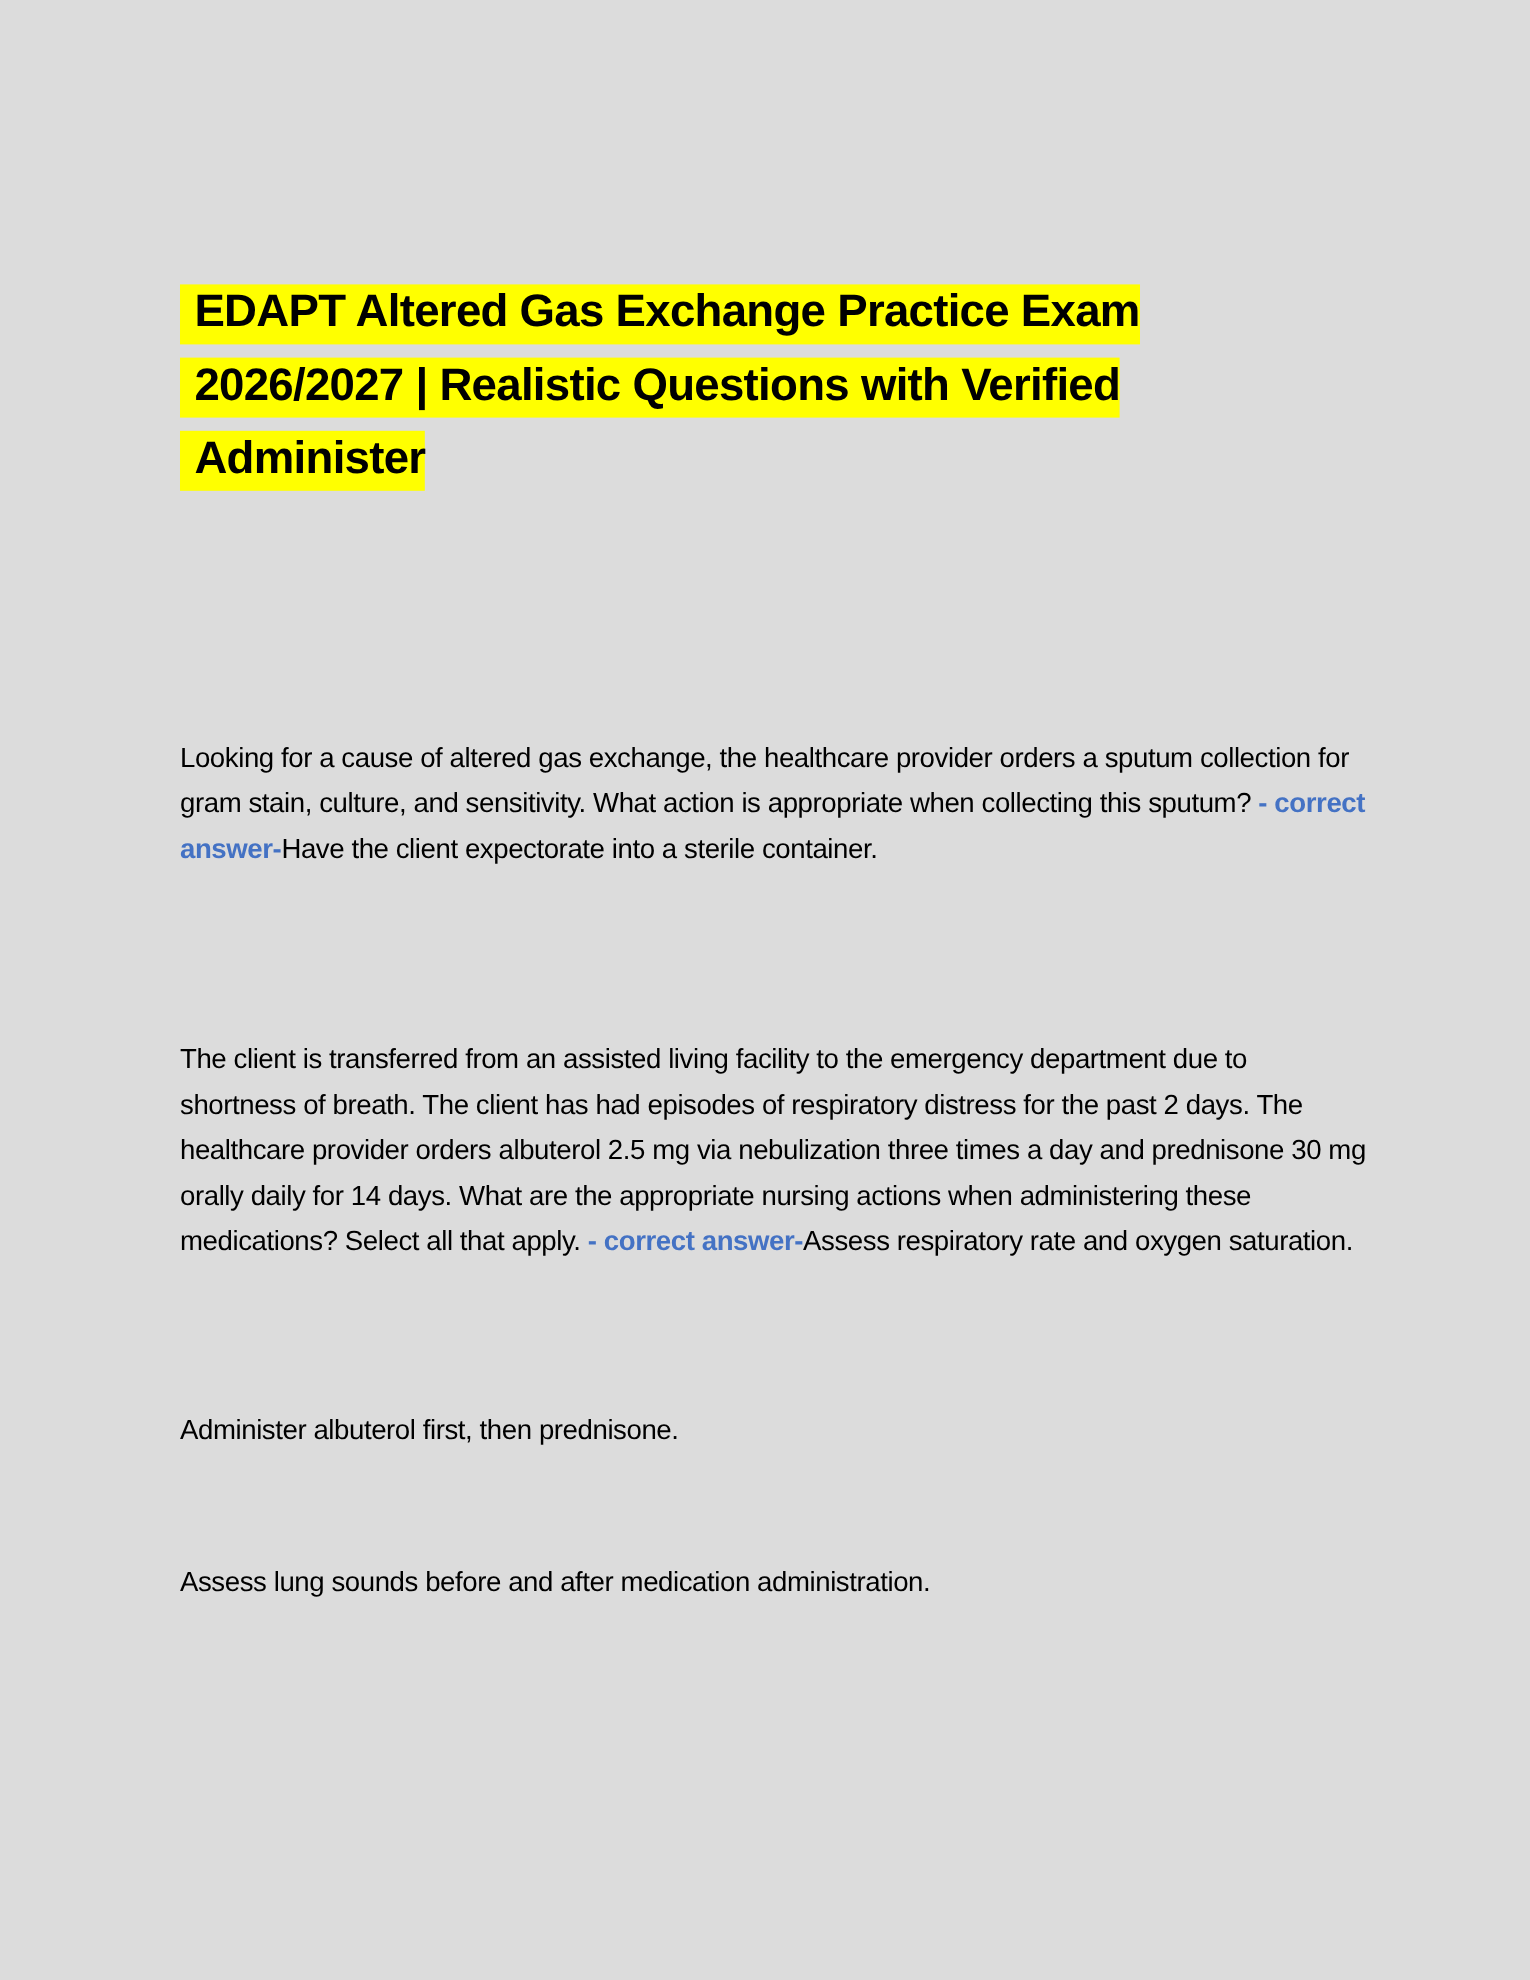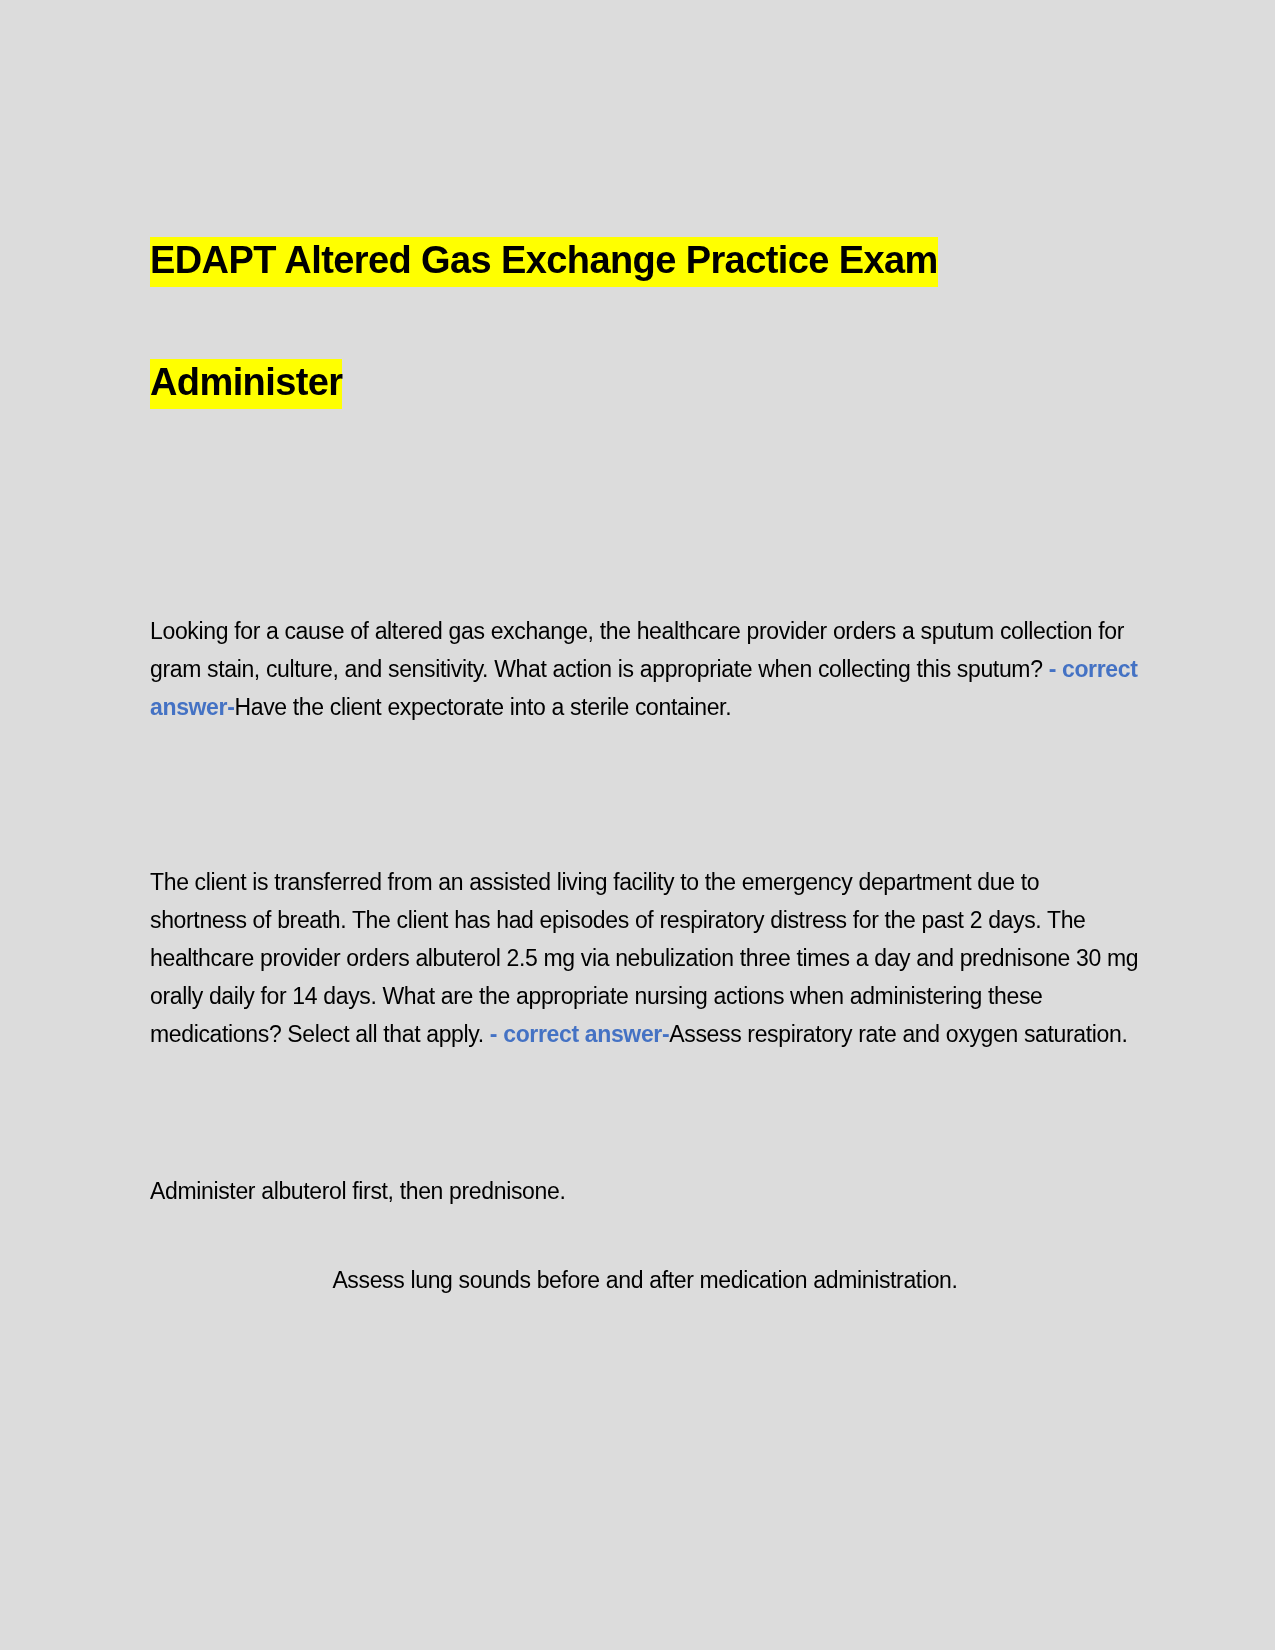--- a/index.html
+++ b/index.html
@@ -26,50 +26,50 @@
       top: 205px;
       left: 0;
       width: 900px;
       font-weight: bold;
       font-size: 38px;
       line-height: 61px;
       letter-spacing: -0.6px;
     }
     .title .hl {
       background: #ffff00;
-      padding: 2px 0 6px 0;
+      padding: 2px 0 6px 12px;
       box-decoration-break: clone;
       -webkit-box-decoration-break: clone;
     }
     .para {
       position: absolute;
       left: 0;
       width: 990px;
       font-size: 23px;
       line-height: 38px;
       letter-spacing: -0.35px;
       margin: 0;
     }
     .answer-marker {
       color: #4472c4;
       font-weight: bold;
     }
     #q1 { top: 612px; }
     #q2 { top: 863px; width: 990px; }
     #opt1 { top: 1172px; }
-    #opt2 { top: 1261px; text-align: center; }
+    #opt2 { top: 1299px; }
   </style>
 </head>
 <body>
 
 <div class="page">
 
   <h1 class="title">
     <span class="hl">EDAPT Altered Gas Exchange Practice Exam</span><br>
-    <br>
+    <span class="hl">2026/2027 | Realistic Questions with Verified</span><br>
     <span class="hl">Administer</span>
   </h1>
 
   <p class="para" id="q1"><span>Looking for a cause of altered gas exchange, the healthcare provider orders a sputum collection for gram stain, culture, and sensitivity. What action is appropriate when collecting this sputum? </span><span class="answer-marker">- correct answer-</span><span>Have the client expectorate into a sterile container.</span></p>
 
   <p class="para" id="q2"><span>The client is transferred from an assisted living facility to the emergency department due to shortness of breath. The client has had episodes of respiratory distress for the past 2 days. The healthcare provider orders albuterol 2.5 mg via nebulization three times a day and prednisone 30 mg orally daily for 14 days. What are the appropriate nursing actions when administering these medications? Select all that apply. </span><span class="answer-marker">- correct answer-</span><span>Assess respiratory rate and oxygen saturation.</span></p>
 
   <p class="para" id="opt1">Administer albuterol first, then prednisone.</p>
 
   <p class="para" id="opt2">Assess lung sounds before and after medication administration.</p>

